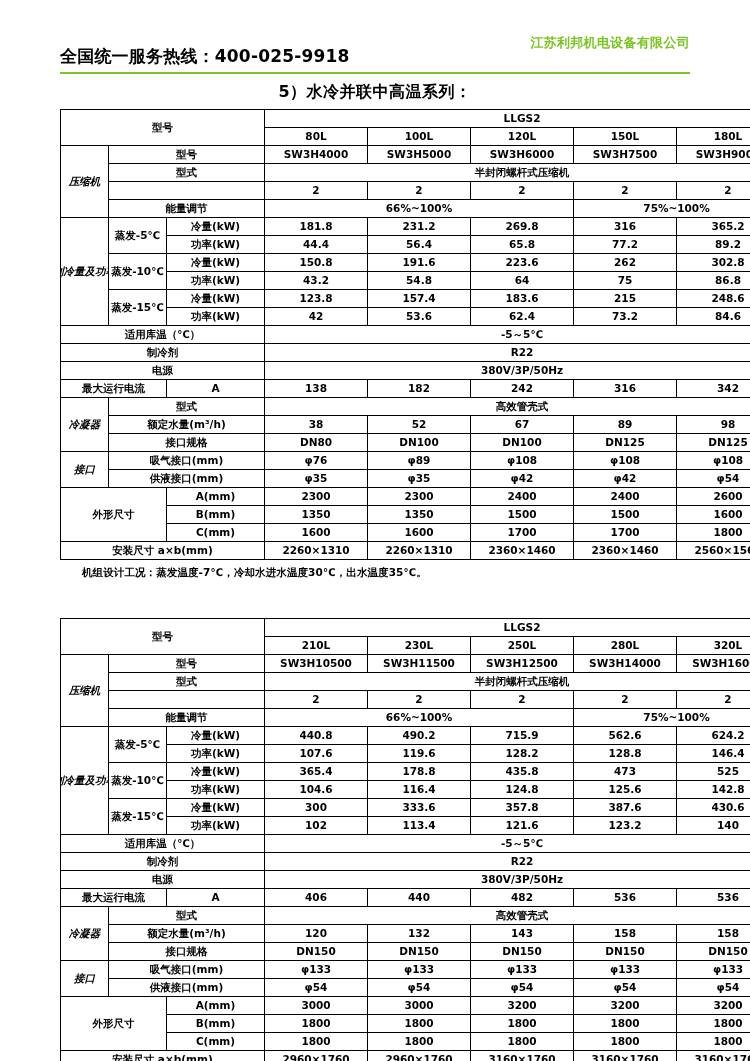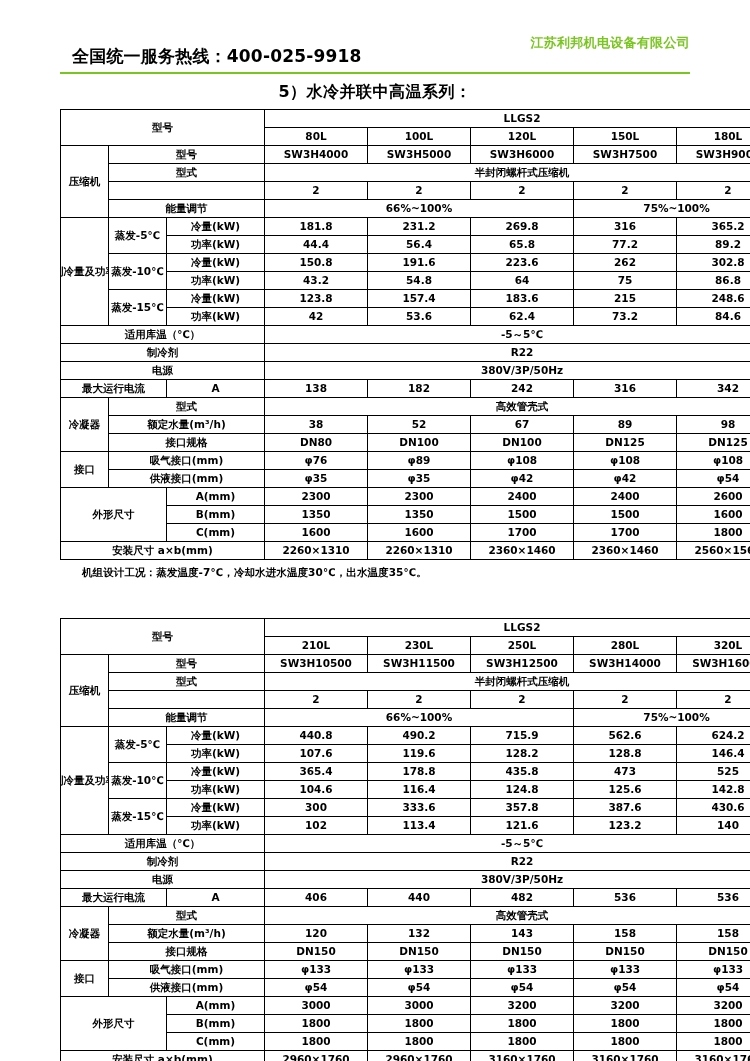--- a/index.html
+++ b/index.html
@@ -26,21 +26,21 @@
 
   
   .page-header {
     position: relative;
     height: 42px;
     margin-top: 30px;
     border-bottom: 2.5px solid #7ac521;
   }
   .hotline {
     position: absolute;
-    left: 12px;
+    left: 0;
     bottom: 4px;
     font-size: 17px;
     font-weight: bold;
     letter-spacing: 0.2px;
     white-space: nowrap;
     font-family: "DejaVu Sans", "Liberation Sans", sans-serif;
   }
   .company {
     position: absolute;
     right: 0;
@@ -80,20 +80,21 @@
     white-space: nowrap;
     overflow: hidden;
   }
   td.lbl { font-size: 11px; }
   td.vert {
     width: 22px;
     font-size: 11px;
     letter-spacing: 0;
     line-height: 1.12;
     padding: 1px 0;
+    font-style: italic;
   }
   td.vert .v-stack {
     display: flex;
     flex-direction: column;
     align-items: center;
     justify-content: center;
   }
   td.data { font-size: 11px; }
   td.wide { font-size: 11.5px; }
   .colw-a { width: 48px; }

